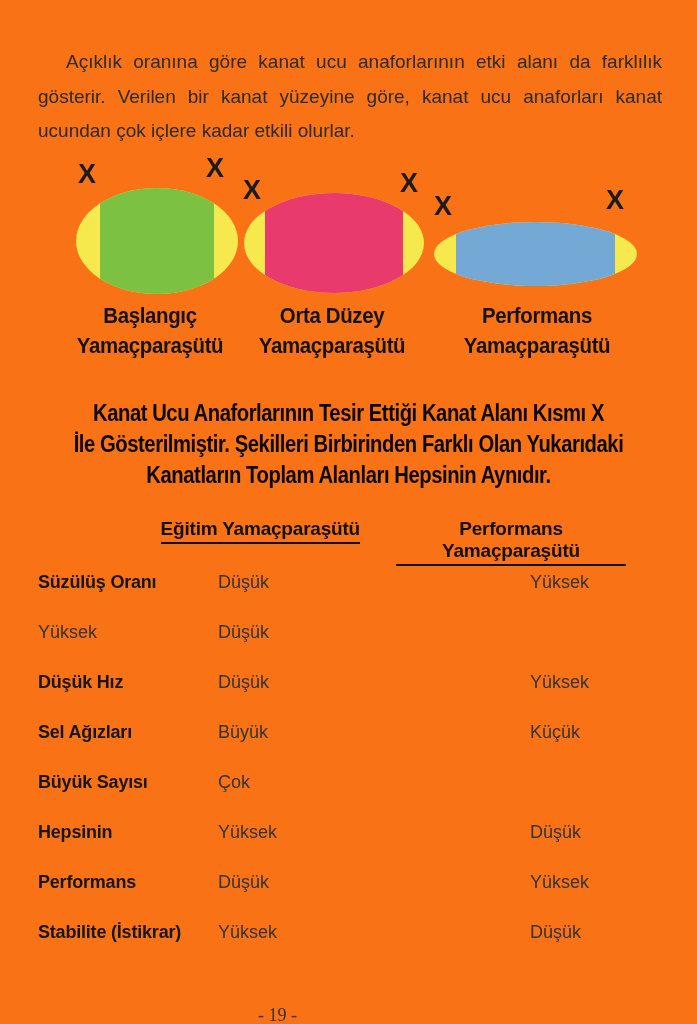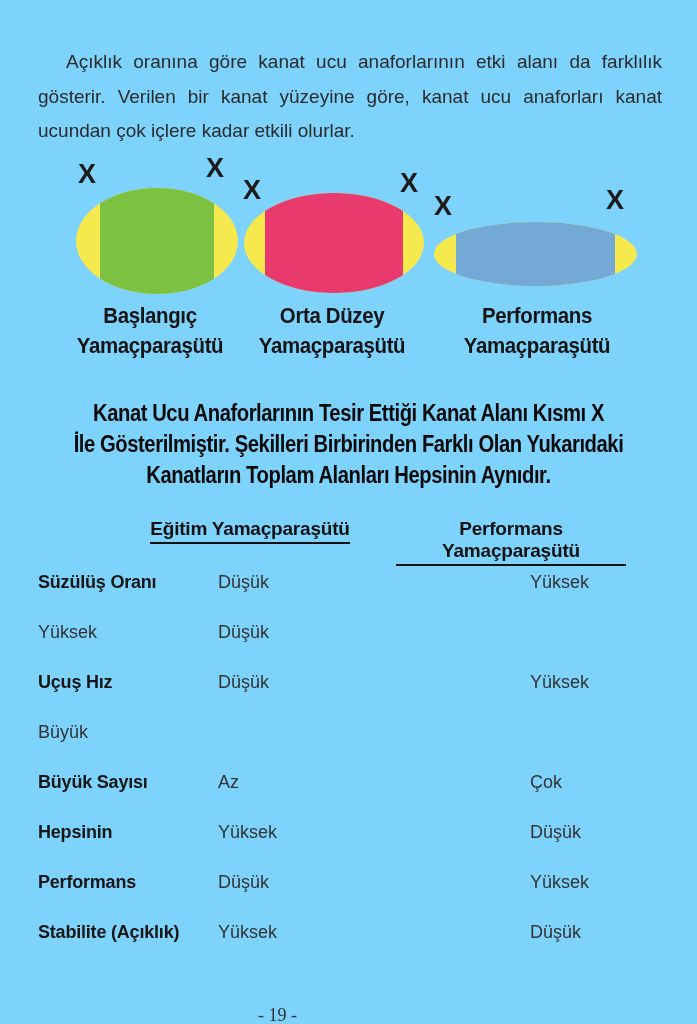--- a/index.html
+++ b/index.html
@@ -1,20 +1,20 @@
 <!DOCTYPE html>
 <html><head>
 <meta charset="utf-8">
 <style>
   html,body{margin:0;padding:0;background:#e8e8e8;}
   .page{
     position:relative;
     width:697px;height:1024px;
     margin:0 auto;
-    background:#7dd3fc;
+    background:#f97316;
     font-family:"Liberation Sans", sans-serif;
     color:#222;
     overflow:hidden;
   }
   
   .intro{
     position:absolute;left:38px;top:26px;width:624px;
     font-size:19px;line-height:34.5px;
     text-align:justify;text-indent:28px;
     color:#2b2b2b;
@@ -50,21 +50,21 @@
     letter-spacing:-0.5px;color:#0a0a0a;
     transform:scaleX(0.88);transform-origin:50% 0;
   }
   .caption div{white-space:nowrap;}
   
   .col-head{
     position:absolute;top:518px;
     text-align:center;font-weight:700;font-size:19px;
     color:#111;letter-spacing:-0.2px;
   }
-  .ch-1{left:140px;width:220px;}
+  .ch-1{left:140px;width:220px;text-align:right;}
   .ch-2{left:396px;width:230px;}
   .col-head span{display:inline-block;border-bottom:2px solid #111;padding-bottom:2px;}
   .t-rows{position:absolute;left:0;top:570px;width:645px;}
   .t-row{
     display:grid;
     grid-template-columns:180px 312px 1fr;
     padding-left:38px;
     height:50px;
     font-size:18px;line-height:24px;
   }
@@ -156,44 +156,45 @@
       <div class="t-row">
         <span class="lab">Süzülüş Oranı</span>
         <span class="val">Düşük</span>
         <span class="val">Yüksek</span>
       </div>
       <div class="t-row">
         <span class="val">Yüksek</span>
         <span class="val">Düşük</span>
       </div>
       <div class="t-row">
-        <span class="lab">Uçuş Hız</span>
-        <span class="val">Düşük</span>
-        <span class="val">Yüksek</span>
-      </div>
-      <div class="t-row">
+        <span class="lab">Düşük Hız</span>
+        <span class="val">Düşük</span>
+        <span class="val">Yüksek</span>
+      </div>
+      <div class="t-row">
+        <span class="lab">Sel Ağızları</span>
         <span class="val">Büyük</span>
+        <span class="val">Küçük</span>
       </div>
       <div class="t-row">
         <span class="lab">Büyük Sayısı</span>
-        <span class="val">Az</span>
         <span class="val">Çok</span>
       </div>
       <div class="t-row">
         <span class="lab">Hepsinin</span>
         <span class="val">Yüksek</span>
         <span class="val">Düşük</span>
       </div>
       <div class="t-row">
         <span class="lab">Performans</span>
         <span class="val">Düşük</span>
         <span class="val">Yüksek</span>
       </div>
       <div class="t-row">
-        <span class="lab">Stabilite (Açıklık)</span>
+        <span class="lab">Stabilite (İstikrar)</span>
         <span class="val">Yüksek</span>
         <span class="val">Düşük</span>
       </div>
     </div>
   </div>
 
   <div class="pageno">- 19 -</div>
 
 </div>
 

